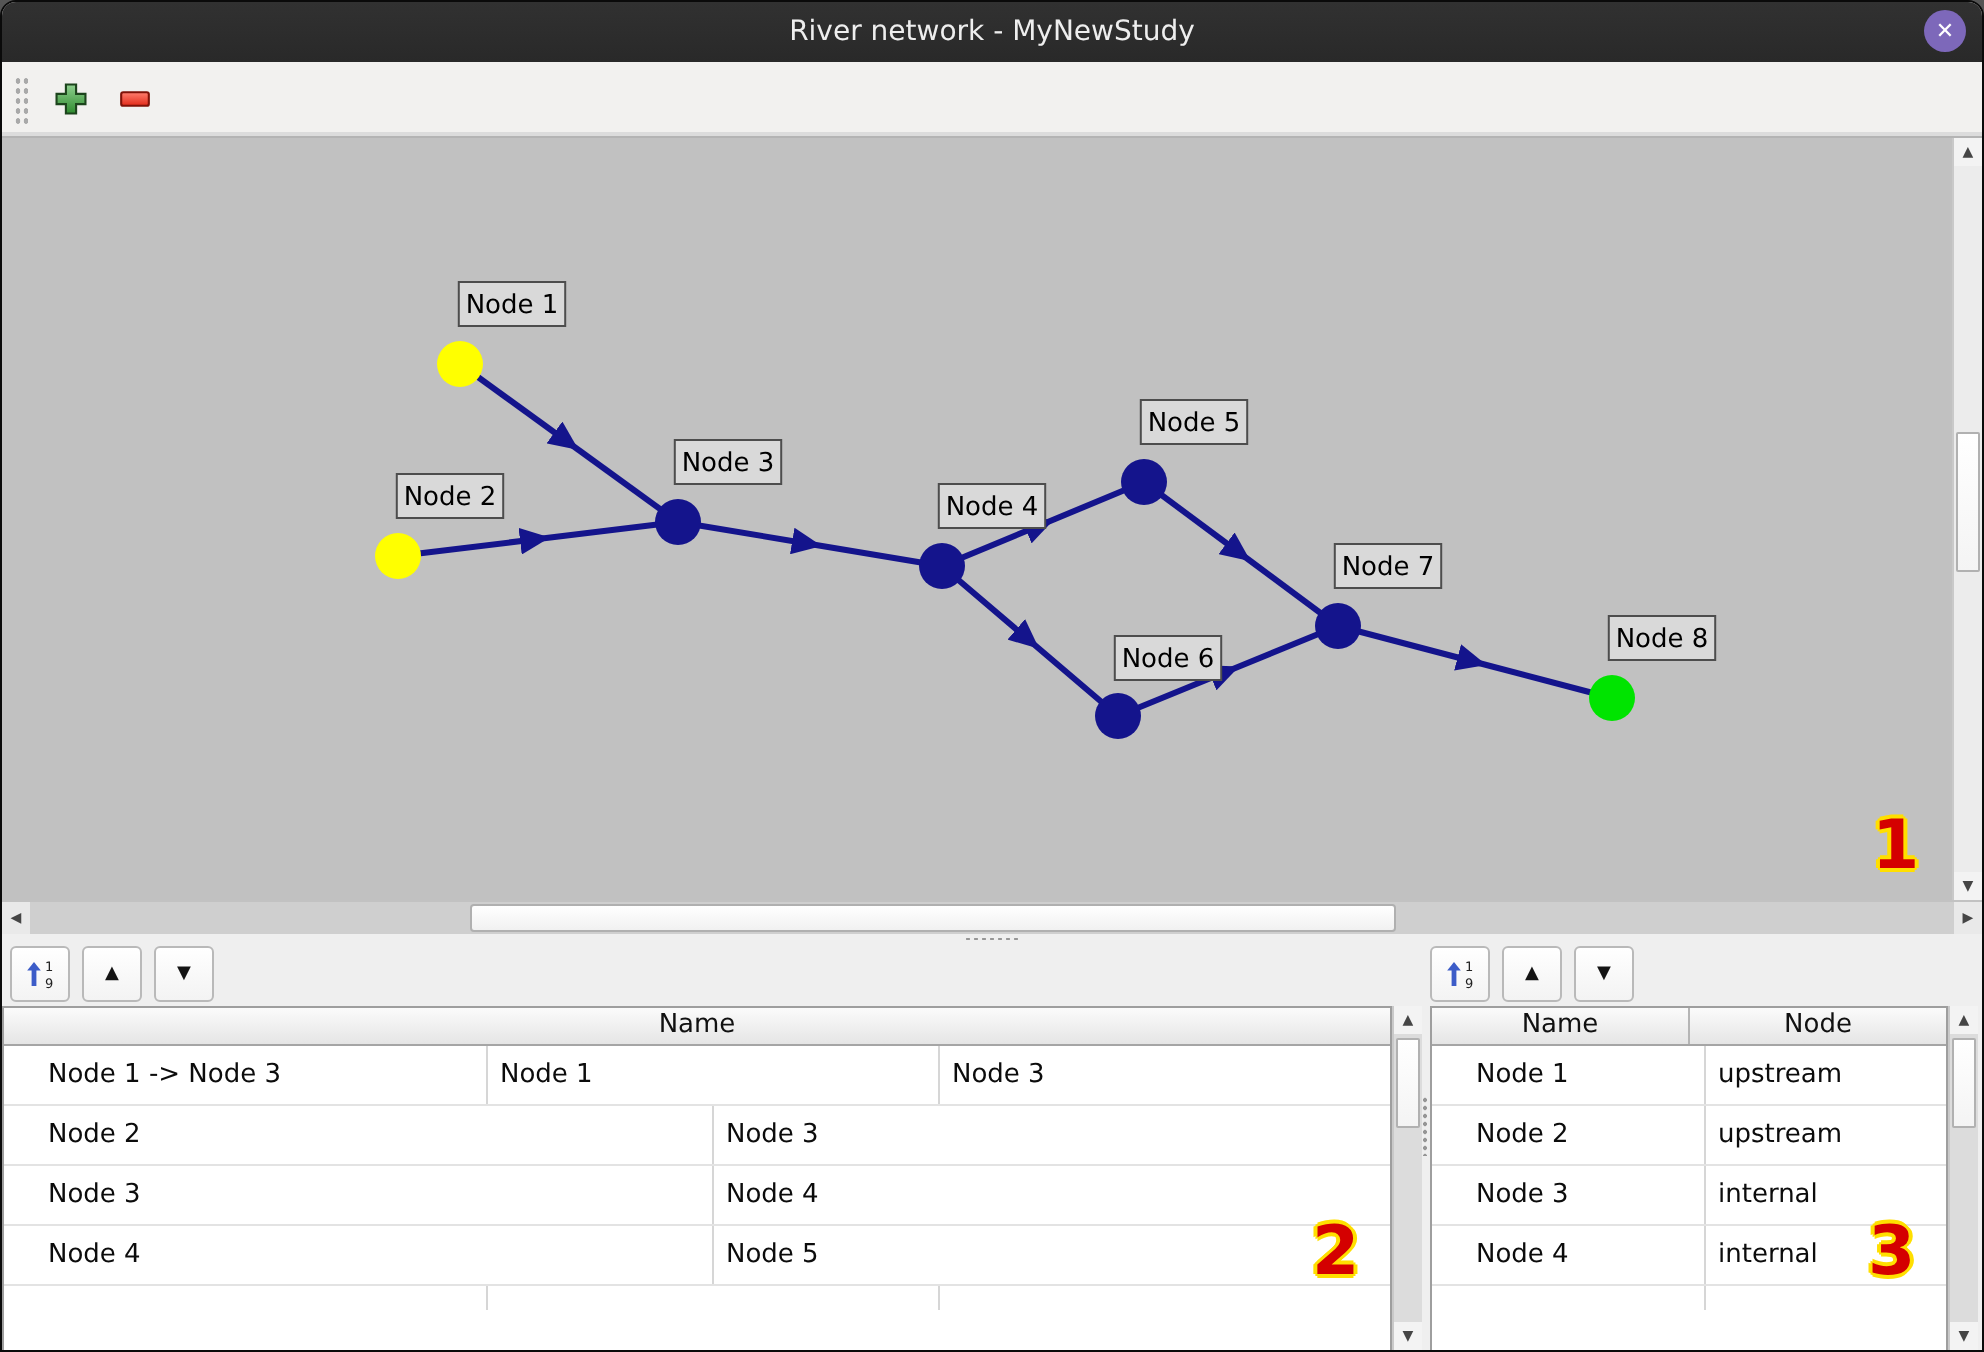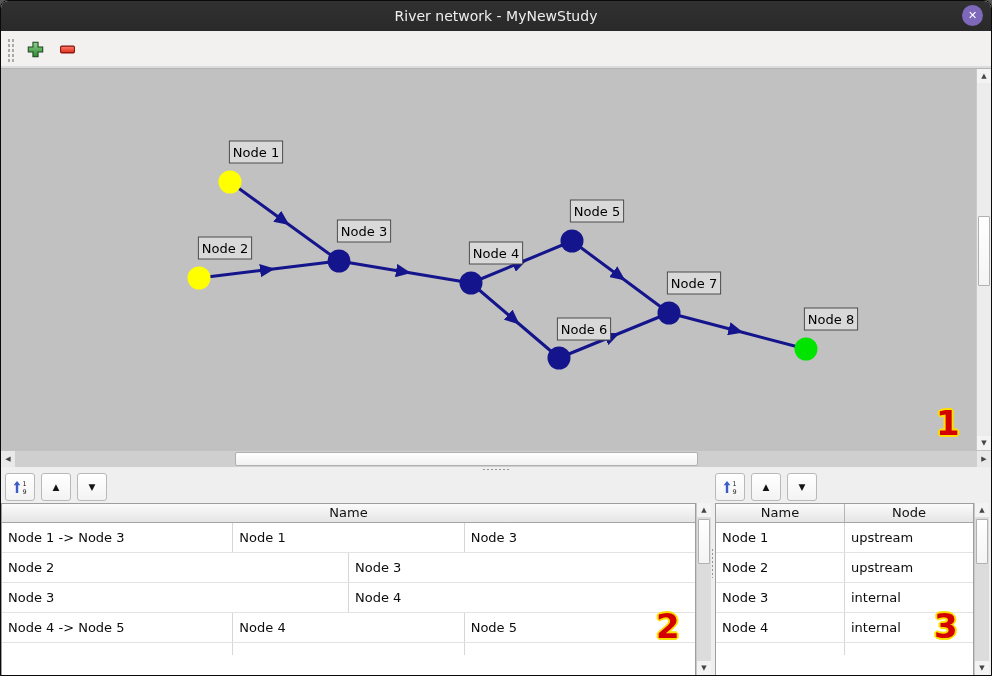--- a/index.html
+++ b/index.html
@@ -72,21 +72,21 @@
   .panel-sep .dots {
     position:absolute; top:45px; left:0; width:3px; height:30px;
     background-image:radial-gradient(#969696 0.8px, transparent 1px);
     background-size:3px 4px;
   }
   .grid { flex:1; background:#fff; border:1px solid #9e9e9e; border-bottom:none; display:flex; flex-direction:column; overflow:hidden; }
   .grid-head { height:19px; display:flex; background:linear-gradient(#fbfbfb,#e5e5e5); border-bottom:1px solid #a5a5a5; }
   .gh-cell { flex:1; border-right:1px solid #b5b5b5; text-align:center; font-size:13px; line-height:18px; color:#111; overflow:hidden; }
   .gh-cell:last-child { border-right:none; }
   .grid-body { flex:1; }
-  .grid-row { height:30px; display:flex; border-bottom:1px solid #e3e3e3; }
+  .grid-row { height:30px; display:flex; border-bottom:1px solid #e3e3e3;padding-left:16px; }
   .g-cell { flex:1; border-right:1px solid #d6d6d6; padding-left:6px; font-size:13px; line-height:29px; color:#0c0c0c; overflow:hidden; white-space:nowrap; }
   .g-cell:last-child { border-right:none; }
   .grid-row.partial { height:12px; border-bottom:none; }
   
   .statusbar { height:20px; background:#efefef; position:relative; border-top:1px solid #e0e0e0; }
   .grip {
     position:absolute; right:3px; bottom:3px; width:13px; height:13px;
     background-image:radial-gradient(#9a9a9a 1px, transparent 1.3px);
     background-size:4.5px 4.5px;
     clip-path:polygon(100% 0, 100% 100%, 0 100%);
@@ -275,21 +275,20 @@
             </div>
             <div class="grid-row">
               <div class="g-cell">Node 2</div>
               <div class="g-cell">Node 3</div>
             </div>
             <div class="grid-row">
               <div class="g-cell">Node 3</div>
               <div class="g-cell">Node 4</div>
             </div>
             <div class="grid-row">
-              <div class="g-cell">Node 4 -&gt; Node 5</div>
               <div class="g-cell">Node 4</div>
               <div class="g-cell">Node 5</div>
             </div>
             <div class="grid-row partial">
               <div class="g-cell"></div>
               <div class="g-cell"></div>
               <div class="g-cell"></div>
             </div>
           </div>
       </div>

